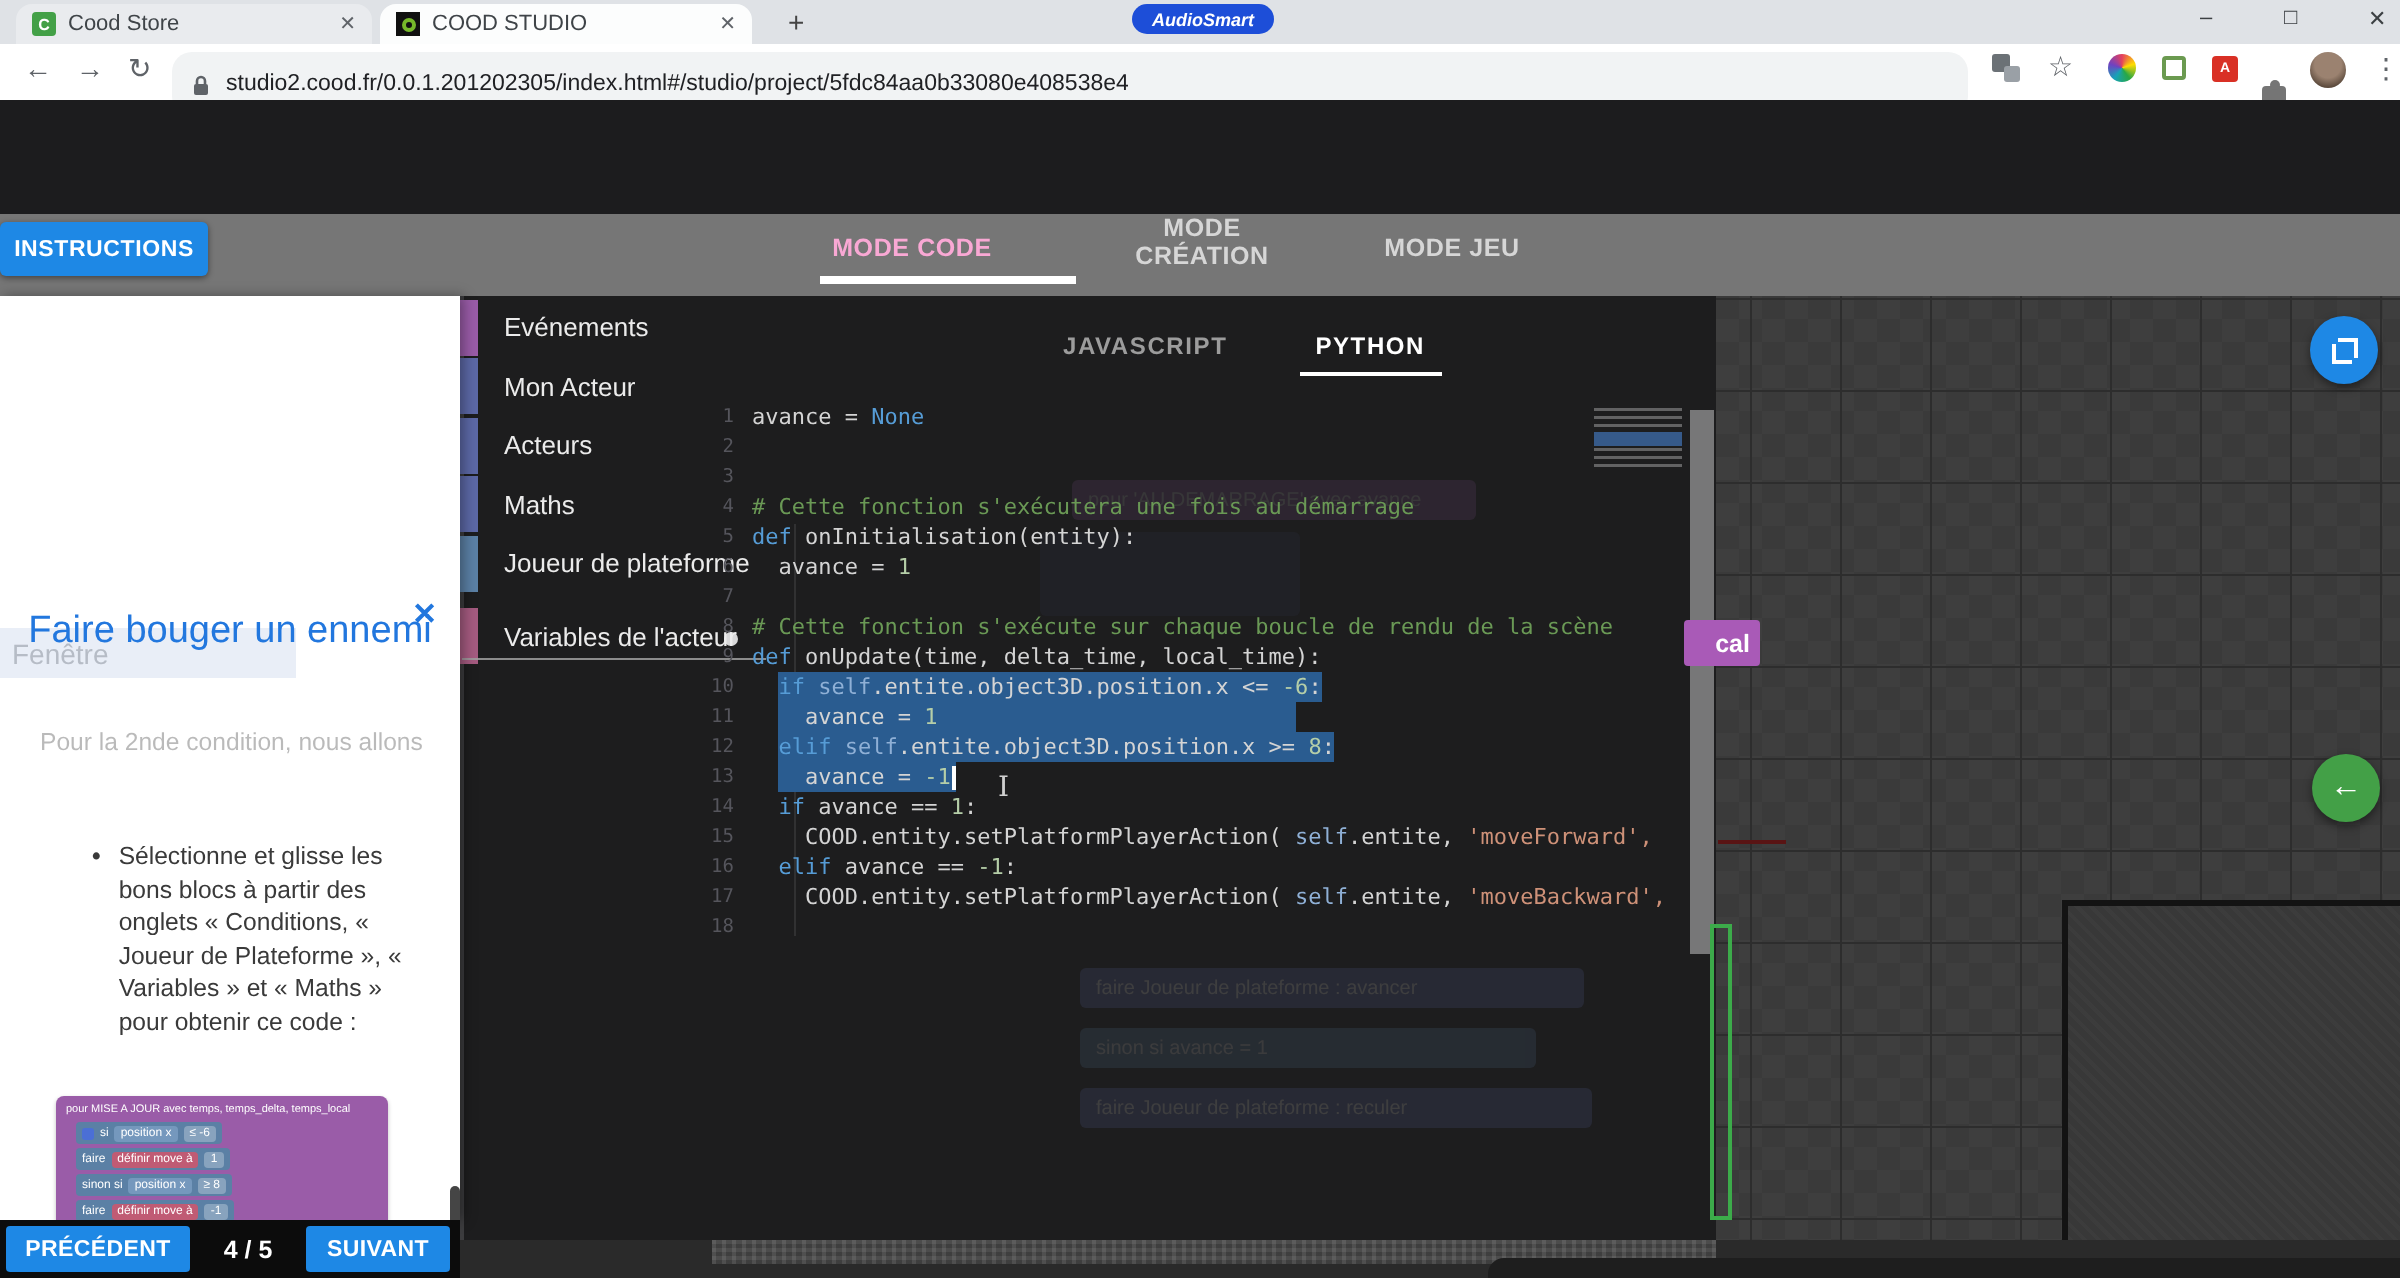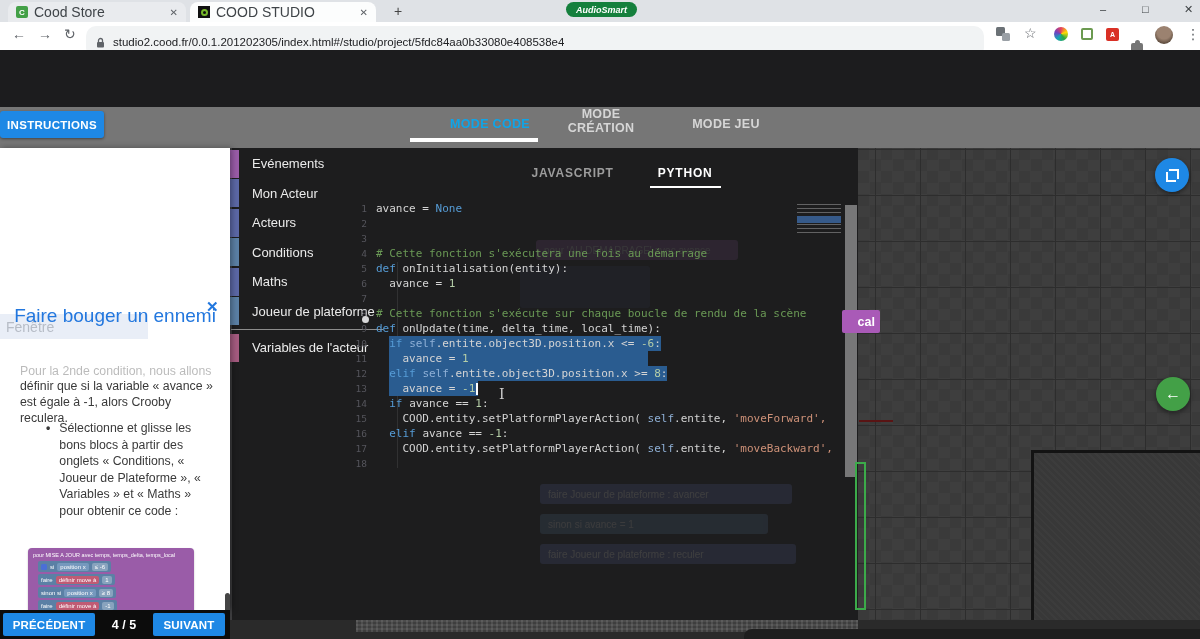--- a/index.html
+++ b/index.html
@@ -4,27 +4,27 @@
 <style>
   * { margin:0; padding:0; box-sizing:border-box; }
   body { font-family:"Liberation Sans", sans-serif; background:#555; }
   .screen { position:relative; width:1200px; height:639px; overflow:hidden; background:#2b2b2b; cursor:default; }
 
   
   .tabstrip { position:absolute; left:0; top:0; width:1200px; height:22px; background:#dfe2e6; }
   .tab { position:absolute; top:2px; height:20px; display:flex; align-items:center; gap:6px; padding:0 8px; border-radius:8px 8px 0 0; }
   .tab-inactive { left:8px; width:178px; background:#e9ebee; }
   .tab-active { left:190px; width:186px; background:#fcfdfd; }
-  .tab-title { font-size:14px; color:#3f4448; flex:1; white-space:nowrap; overflow:hidden; }
+  .tab-title { font-size:11px; color:#3f4448; flex:1; white-space:nowrap; overflow:hidden; }
   .tab-close { font-size:10px; color:#5f6368; }
   .fav1 { width:12px; height:12px; border-radius:2px; background:#43a047; color:#fff; font-size:8px; font-weight:bold; display:flex; align-items:center; justify-content:center; flex:none; }
   .fav2 { width:12px; height:12px; background:#101010; display:flex; align-items:center; justify-content:center; flex:none; }
   .fav2 i { width:7px; height:7px; border:2px solid #76b82a; border-radius:50%; }
   .newtab { position:absolute; left:388px; top:1px; font-size:14px; color:#444; padding:2px 6px; }
-  .audiopill { position:absolute; left:566px; top:2px; height:15px; padding:0 10px; background:#15803d; border-radius:8px; color:#fff; font-size:9px; font-style:italic; font-weight:bold; display:flex; align-items:center; }
+  .audiopill { position:absolute; left:566px; top:2px; height:15px; padding:0 10px; background:#1d4ed8; border-radius:8px; color:#fff; font-size:9px; font-style:italic; font-weight:bold; display:flex; align-items:center; }
   .winctl { position:absolute; top:3px; font-size:11px; color:#3c4043; }
 
   
   .toolbar { position:absolute; left:0; top:22px; width:1200px; height:28px; background:#ffffff; }
   .navic { position:absolute; top:4px; font-size:14px; color:#5f6368; }
   .urlbar { position:absolute; left:86px; top:4px; width:898px; height:20px; background:#f1f3f4; border-radius:10px; display:flex; align-items:center; gap:8px; padding:16px 10px; }
   .urltext { font-size:11.5px; color:#202124; white-space:nowrap; overflow:hidden; }
   .exticon { position:absolute; top:5px; }
   .colorwheel { width:14px; height:14px; border-radius:50%; background:conic-gradient(#e4405f,#ffdc00,#28a745,#17a2b8,#6f42c1,#e4405f); }
   .framext { width:12px; height:12px; border:2px solid #6b9a50; border-radius:2px; }
@@ -265,21 +265,21 @@
         <span class="muz"></span>
         <span class="nose"></span>
         <span class="mouth"></span>
       </div>
       <span class="caret">▾</span>
     </div>
   </div>
 
   <div class="modebar"></div>
   <div class="instrbtn">INSTRUCTIONS</div>
-  <div class="mtab" style="left:426px; top:117px; width:128px; color:#0ea5e9;">
+  <div class="mtab" style="left:392px; top:117px; width:128px; color:#f9a8d4;">
     <span>MODE CODE</span>
   </div>
   <div class="munderline"></div>
   <div class="mtab" style="left:548px; top:107px; width:106px; color:#d6d6d6;">
     <span>MODE CRÉATION</span>
     <div class="sub">(MODE 2D)</div>
   </div>
   <div class="mtab" style="left:690px; top:117px; width:72px; color:#d6d6d6;">
     <span>MODE JEU</span>
   </div>
@@ -297,24 +297,20 @@
       <div class="cat">
         <span class="catbar" style="background: rgb(92, 104, 166);"></span>
         <span class="catlabel">Mon Acteur</span>
       </div>
 
       <div class="cat">
         <span class="catbar" style="background: rgb(92, 104, 166);"></span>
         <span class="catlabel">Acteurs</span>
       </div>
 
-      <div class="cat">
-        <span class="catbar" style="background: rgb(91, 128, 165);"></span>
-        <span class="catlabel">Conditions</span>
-      </div>
 
       <div class="cat">
         <span class="catbar" style="background: rgb(92, 104, 166);"></span>
         <span class="catlabel">Maths</span>
       </div>
 
       <div class="cat">
         <span class="catbar" style="background: rgb(91, 128, 165);"></span>
         <span class="catlabel">Joueur de plateforme</span>
       </div>
@@ -438,21 +434,20 @@
   <div class="btex"></div>
   <div class="bround"></div>
 
   <div class="ipanel">
     <div class="fenband">
       <span class="fenlabel">Fenêtre</span>
     </div>
     <div class="ititle">Faire bouger un ennemi</div>
     <div class="iclose">✕</div>
     <div class="ipfade">Pour la 2nde condition, nous allons</div>
-    <div class="ipintro">définir que si la variable « avance » est égale à -1, alors Crooby reculera.</div>
     <div class="ipbullet">
       <span class="dot">•</span>
       <span>Sélectionne et glisse les bons blocs à partir des onglets « Conditions, « Joueur de Plateforme », « Variables » et « Maths » pour obtenir ce code :</span>
     </div>
     <div class="mbwrap">
       <div class="mb">
         <div class="mbh">pour  MISE A JOUR  avec  temps, temps_delta, temps_local</div>
         <div class="mbbody">
 
             <div class="mbrow" data-mods="badge">

